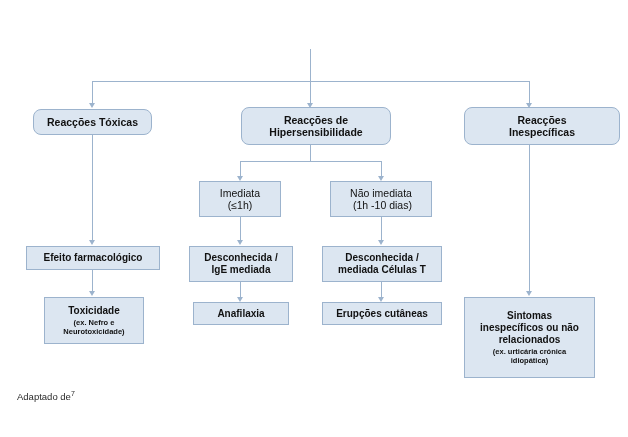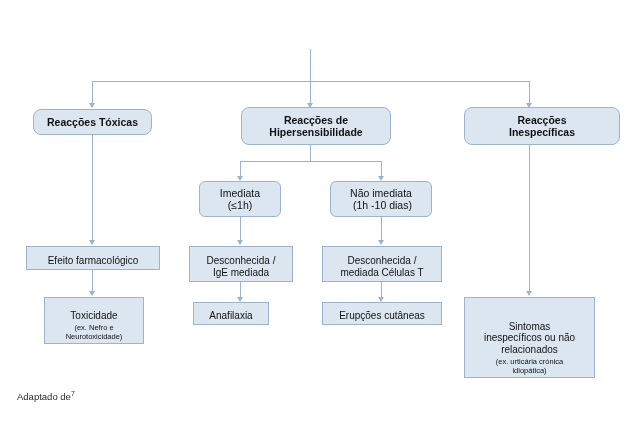--- a/index.html
+++ b/index.html
@@ -40,22 +40,22 @@
   }
   .node .sub {
     display: block;
     white-space: pre-line;
     font-size: 7.5px;
     line-height: 1.2;
     margin-top: 1px;
   }
   .lvl1 { font-weight: bold; font-size: 11px; }
   .lvl2 { font-weight: bold; font-size: 10.5px; border-radius: 8px; }
-  .lvl3 { font-weight: normal; font-size: 10.5px; border-radius: 6px; }
-  .lvl4 { font-weight: normal; font-size: 10px; justify-content: flex-end; }
+  .lvl3 { font-weight: normal; font-size: 10.5px; }
+  .lvl4 { font-weight: bold; font-size: 10px; }
 
   
   .line {
     position: absolute;
     background: #9cb3cd;
   }
   .vline { width: 1px; }
   .hline { height: 1px; }
   .arrow {
     position: absolute;
@@ -164,21 +164,21 @@
 
   <div class="line vline" style="left:381px; top:282px; width:1px; height:16px;"></div>
   <div class="arrow" style="left:378px; top:297px;"></div>
 
   <div class="node lvl4" style="left:44px; top:297px; width:100px; height:47px;">
     <span class="title">Toxicidade</span>
     <span class="sub">(ex. Nefro e
 Neurotoxicidade)</span>
   </div>
 
-  <div class="node lvl4" style="left:193px; top:302px; width:76px; height:23px;">
+  <div class="node lvl4" style="left:193px; top:302px; width:96px; height:23px;">
     <span class="title">Anafilaxia</span>
   </div>
 
   <div class="node lvl4" style="left:322px; top:302px; width:120px; height:23px;">
     <span class="title">Erupções cutâneas</span>
   </div>
 
   <div class="node lvl4" style="left:464px; top:297px; width:131px; height:81px;">
     <span class="title">Sintomas
 inespecíficos ou não

